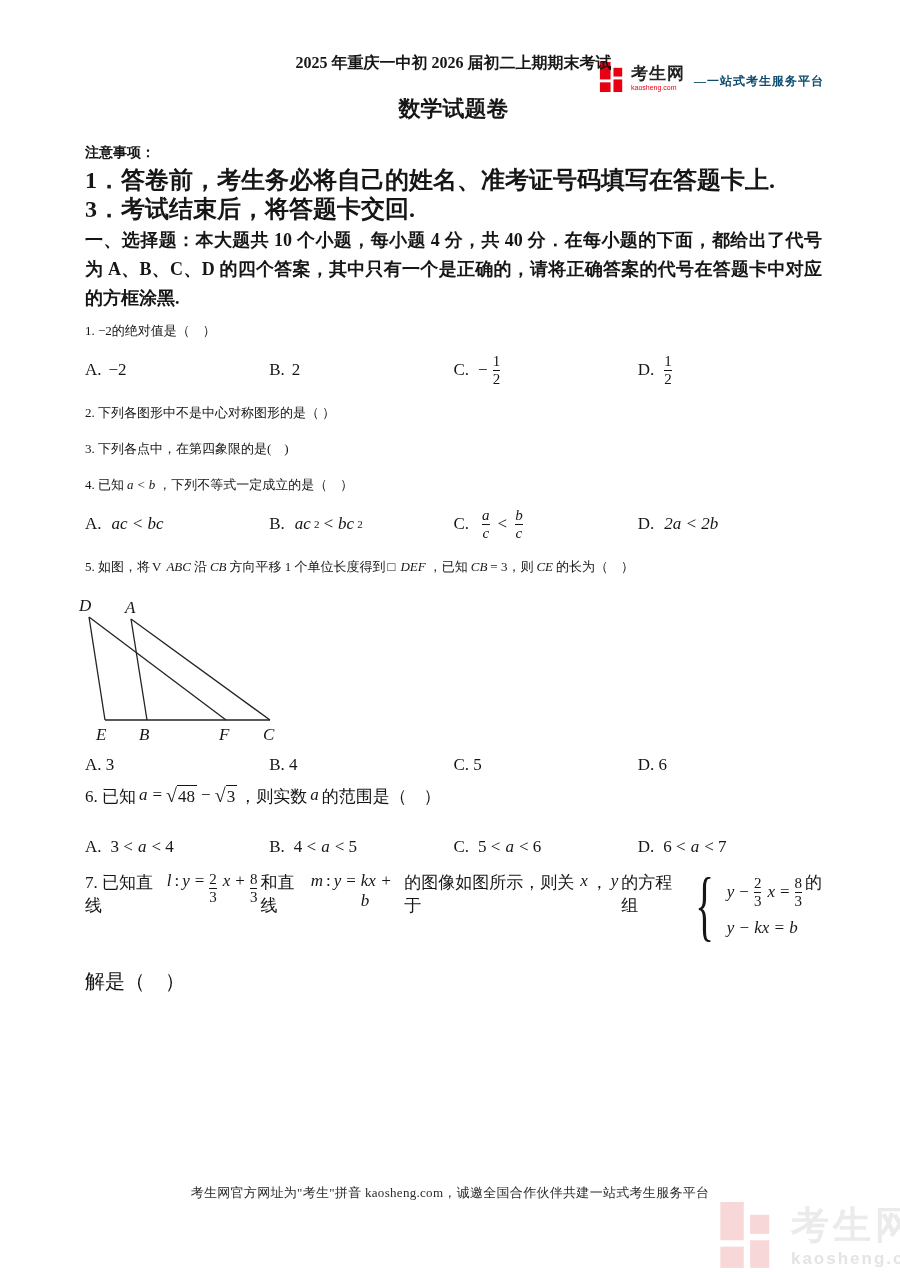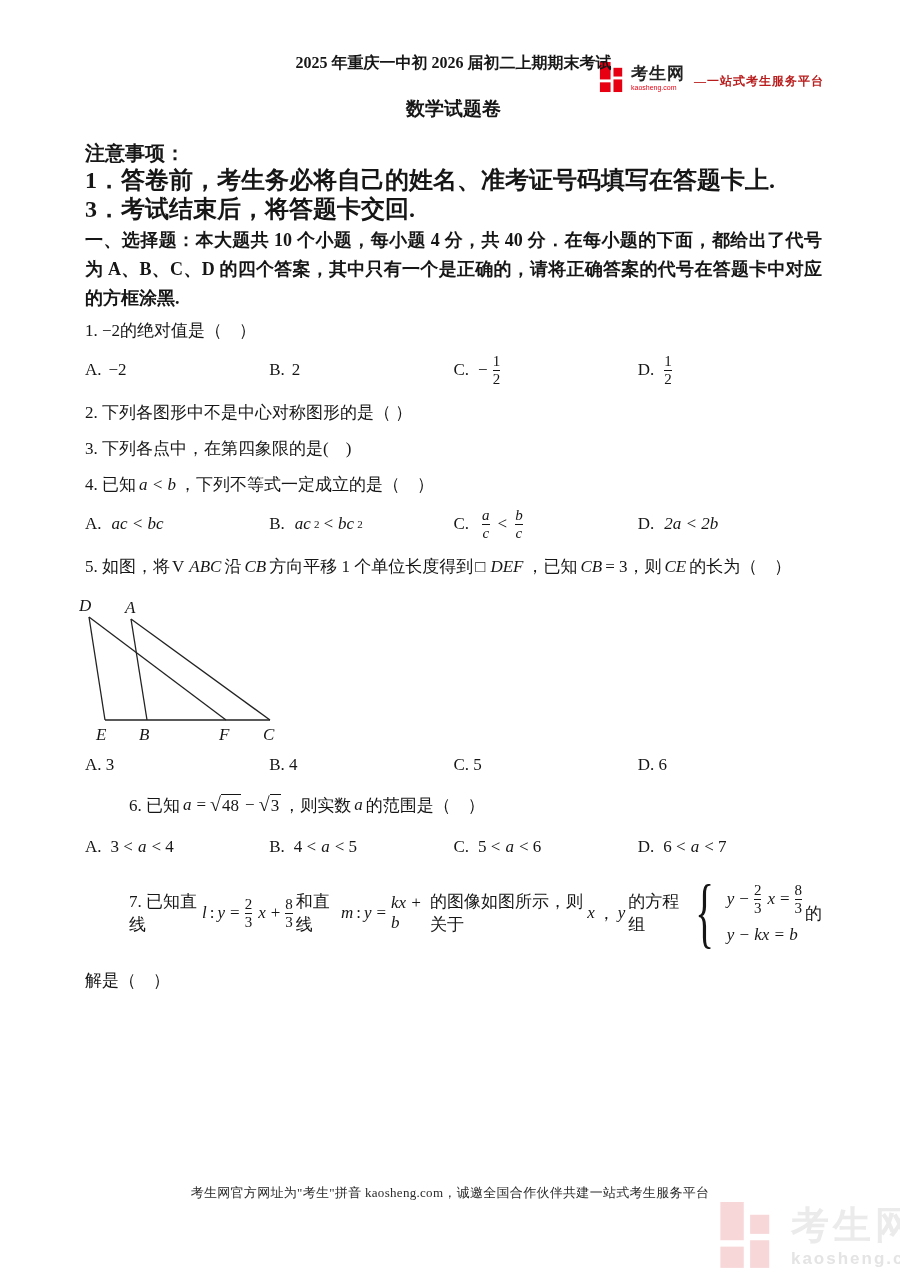--- a/index.html
+++ b/index.html
@@ -10,58 +10,58 @@
     color:#161616; overflow:hidden;
   }
   .content { position:absolute; left:85px; top:0; width:737px; }
 
   
   .logo { position:absolute; top:62px; right:76px; display:flex; align-items:center; }
   .logo-icon { width:27px; height:31px; margin-right:5px; }
   .logo-stack { display:flex; flex-direction:column; line-height:1; }
   .logo-name { font-family:"Liberation Sans","DejaVu Sans",sans-serif; font-size:17px; font-weight:bold; color:#222222; letter-spacing:1px; }
   .logo-domain { font-size:7px; color:#e60012; font-family:"Liberation Sans",sans-serif; margin-top:2px; }
-  .logo-tagline { font-size:12px; font-weight:bold; color:#b91c1c; margin-left:9px; margin-top:8px; letter-spacing:1px; }
+  .logo-tagline { font-size:12px; font-weight:bold; color:#0c4a6e; margin-left:9px; margin-top:8px; letter-spacing:1px; }
 
   
   .title1 { margin-top:48px; text-align:center; font-size:16px; font-weight:bold; line-height:30px; }
-  .title2 { margin-top:16px; text-align:center; font-size:19px; font-weight:bold; line-height:30px; }
-  .notice-h { margin-top:16px; font-size:20px; font-weight:bold; line-height:26px; }
+  .title2 { margin-top:16px; text-align:center; font-size:22px; font-weight:bold; line-height:30px; }
+  .notice-h { margin-top:16px; font-size:14px; font-weight:bold; line-height:26px; }
   .notice-item { font-size:24px; font-weight:bold; line-height:29px; }
   .intro { margin-top:2px; font-size:18px; font-weight:bold; line-height:29px; text-align:justify; }
 
   
-  .stem { margin-top:6px; font-size:17px; line-height:24px; } .stem.mt12 { margin-top:12px; }
+  .stem { margin-top:6px; font-size:13px; line-height:24px; } .stem.mt12 { margin-top:12px; }
   .opts { display:flex; font-size:17px; line-height:24px; margin-top:10px; }
   .opts.tall { height:50px; align-items:center; margin-top:2px; }
   .opt { width:25%; display:flex; align-items:center; white-space:nowrap; }
   .opt .lbl { margin-right:7px; }
   .mi { font-style:italic; margin:0 3px; }
   .mn { margin:0 2px; }
   sup { font-size:11px; line-height:0; }
 
   .frac { display:inline-flex; flex-direction:column; text-align:center;
           vertical-align:middle; font-size:15px; line-height:17px; margin:0 3px; }
   .frac .den { border-top:1px solid #161616; }
 
   .sqrt { display:inline-flex; align-items:flex-start; margin:0 2px; }
   .sqrt .rsign { font-size:20px; line-height:20px; }
   .sqrt .rad { border-top:1.2px solid #161616; padding:1px 2px 0 1px; font-style:italic; font-style:normal; }
 
   .figure { margin:8px 0 0 -6px; }
   .figure text { font-size:17px; font-style:italic; fill:#161616; }
 
-  .stem-flex { display:flex; align-items:center; flex-wrap:nowrap; font-size:17px;margin-left:44px; }
+  .stem-flex { display:flex; align-items:flex-start; flex-wrap:nowrap; font-size:17px; }
   .q6row { margin-top:8px; height:40px; }
   .q7row { margin-top:12px; height:84px; }
   .sys { display:inline-flex; align-items:center; margin-left:2px; }
   .sys .brace { font-size:78px; font-weight:400; line-height:70px; transform:scaleX(0.5); transform-origin:center; }
   .sys-rows { display:flex; flex-direction:column; gap:8px; margin-left:0px; }
   .sys-row { display:flex; align-items:center; }
-  .jie { margin-top:14px; font-size:17px; line-height:24px; }
+  .jie { margin-top:14px; font-size:20px; line-height:24px; }
 
   
   .footer { position:absolute; left:0; right:0; top:1184px; text-align:center;
             font-size:13px; color:#2a2a2a; letter-spacing:0.3px; }
   .wm { position:absolute; top:1202px; right:-34px; display:flex; align-items:center; }
   .wm-icon { width:62px; height:68px; margin-right:12px; }
   .wm-stack { display:flex; flex-direction:column; line-height:1; }
   .wm-name { font-family:"Liberation Sans","DejaVu Sans",sans-serif; font-size:38px; font-weight:bold; color:#ebebeb; letter-spacing:4px; }
   .wm-domain { font-family:"Liberation Sans","DejaVu Sans",sans-serif; font-size:17px; font-weight:bold; color:#e4e4e4; margin-top:6px; letter-spacing:2px; }
 </style>

